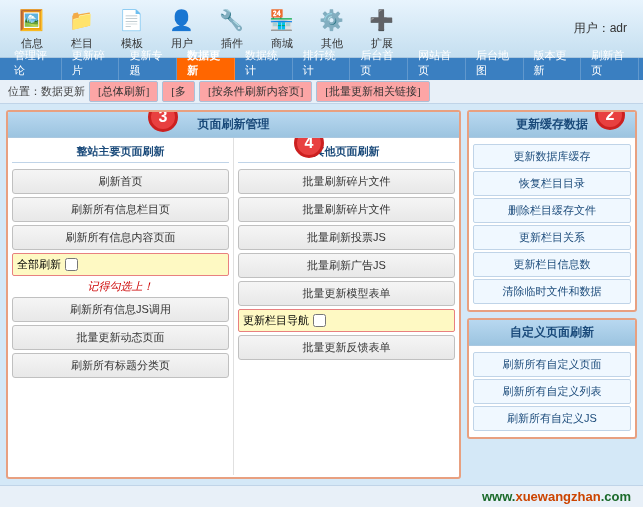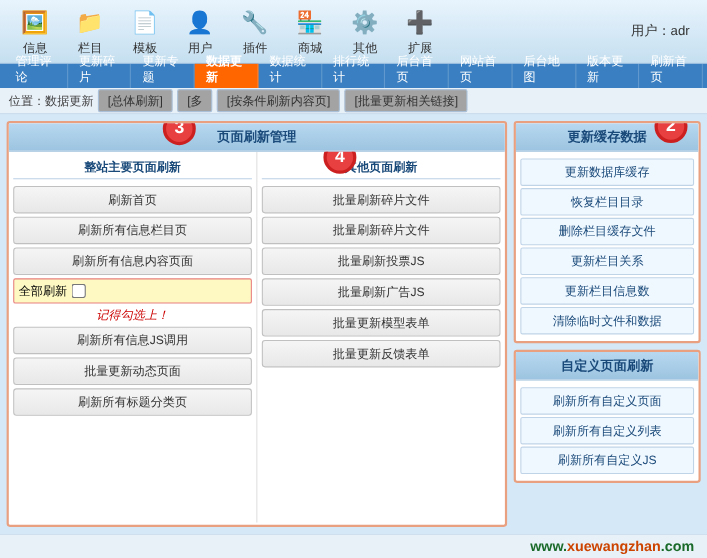--- a/index.html
+++ b/index.html
@@ -81,26 +81,27 @@
       height: 24px;
       display: flex;
       align-items: center;
       padding: 0 8px;
       gap: 4px;
       font-size: 11px;
       color: #444;
     }
     .breadcrumb-item {
       padding: 2px 8px;
-      background: #a3a3a3;
+      background: #fca5a5;
       border: 1px solid #aac0d8;
       border-radius: 2px;
       cursor: pointer;
       font-size: 11px;
       color: #333;
+      font-family: Liberation Serif, serif;
     }
 
     
     .main-content {
       display: flex;
       height: calc(507px - 58px - 22px - 24px - 22px);
       padding: 6px;
       gap: 6px;
       background: #d4e8f7;
     }
@@ -371,20 +372,24 @@
 
         <div class="step-circle" style="position:absolute; top:-10px; left:60px; z-index:10;">
           <span>4</span>
         </div>
         <div class="column-title">其他页面刷新</div>
         <button class="action-btn">批量刷新碎片文件</button>
         <button class="action-btn">批量刷新碎片文件</button>
         <button class="action-btn">批量刷新投票JS</button>
         <button class="action-btn">批量刷新广告JS</button>
         <button class="action-btn">批量更新模型表单</button>
+        <div class="checkbox-row">
+          <span>更新栏目导航</span>
+          <input type="checkbox" style="margin-left: 4px;">
+        </div>
         <button class="action-btn">批量更新反馈表单</button>
       </div>
     </div>
   </div>
 
   <div class="right-panel">
 
     <div class="right-sub-panel" style="position:relative;">
 
       <div class="step-circle" style="position:absolute; top:-12px; right:10px; z-index:10;">

